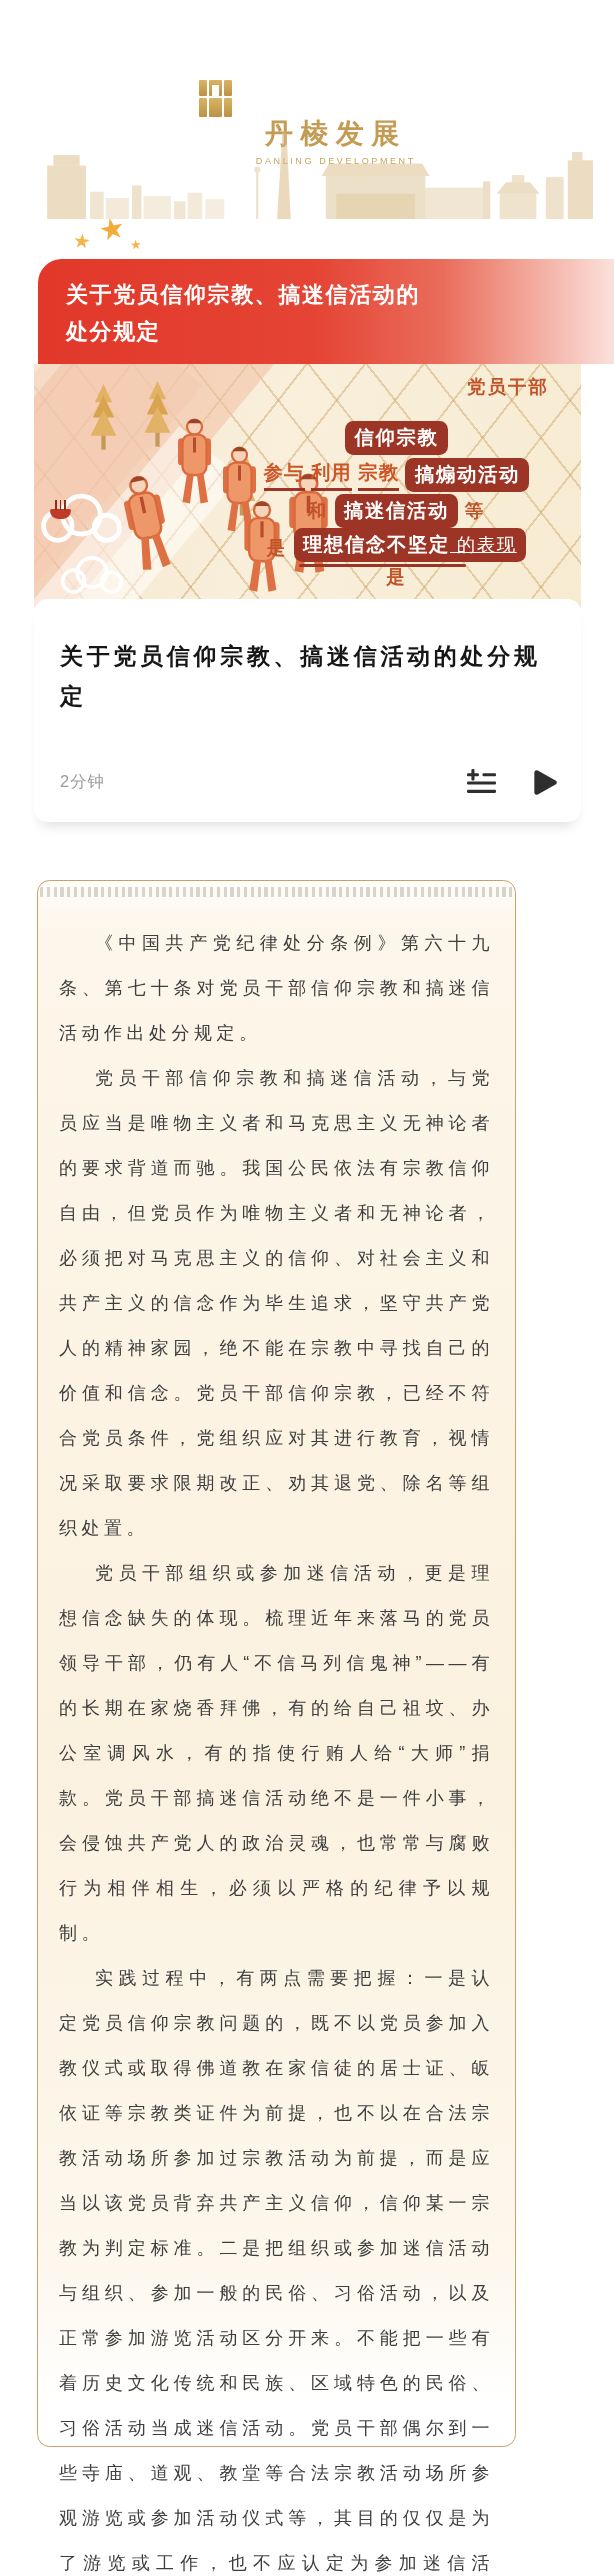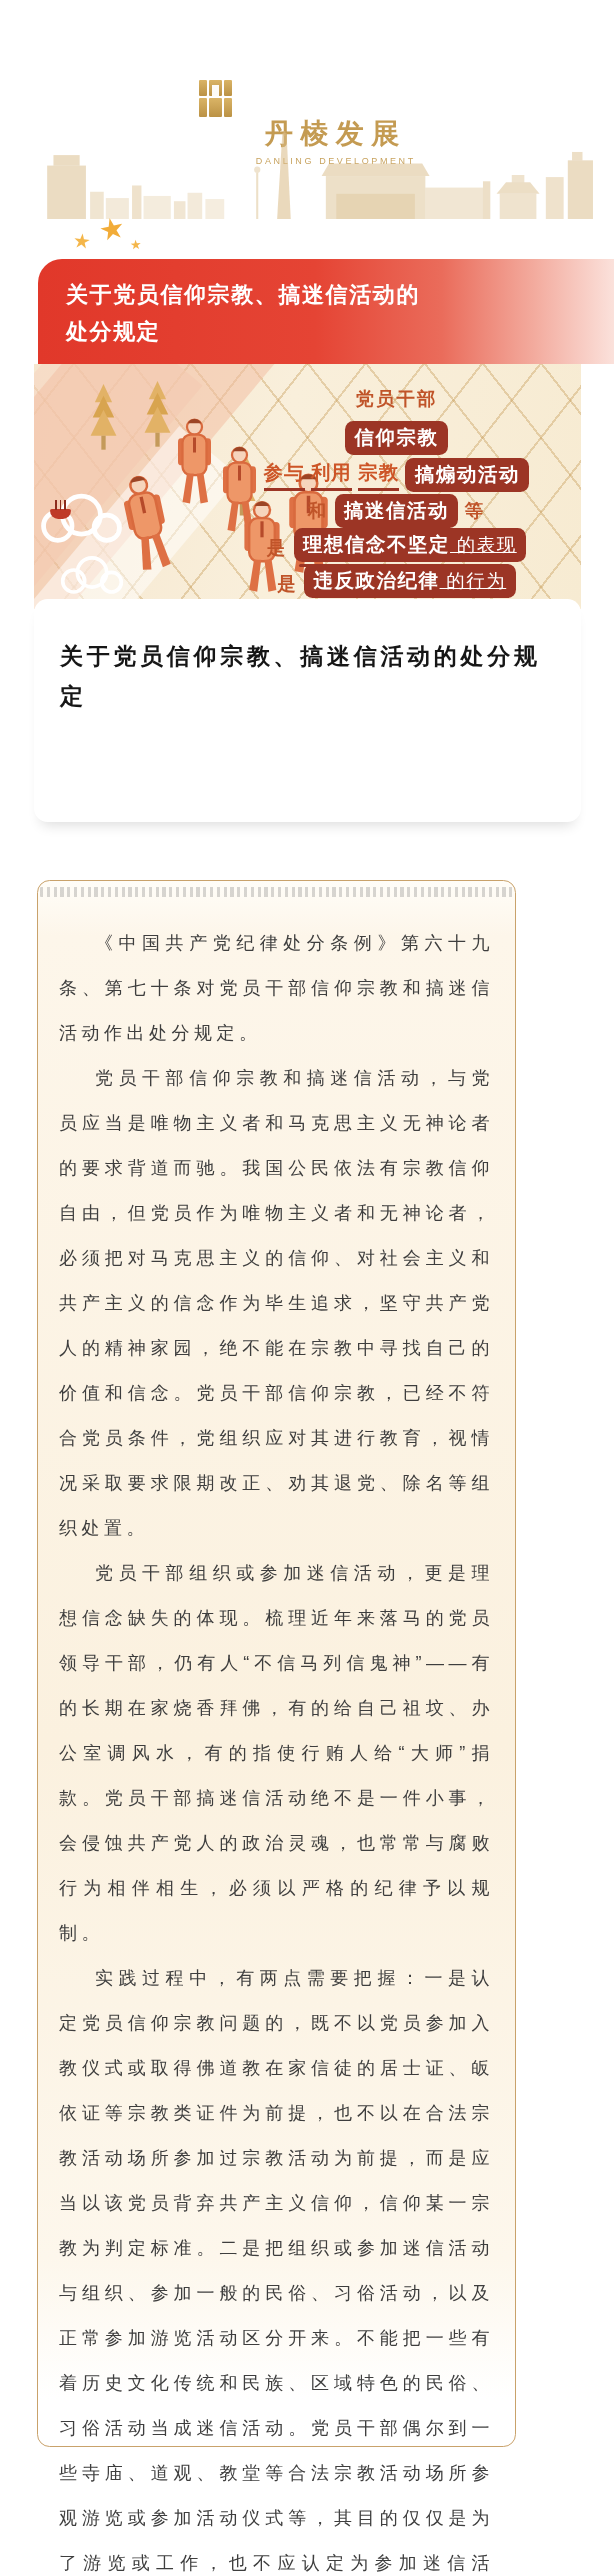--- a/index.html
+++ b/index.html
@@ -45,21 +45,21 @@
   .road3 { position:absolute; left:-15.8px; top:31.5px; width:79px; height:473px; background:rgba(255,255,255,.5); transform:rotate(40deg); }
   .tree { position:absolute; }
   .cloud { position:absolute; }
   .incense { position:absolute; left:14.7px; top:131px; width:24px; height:24px; }
   .incense .bowl { position:absolute; bottom:0; left:1.1px; width:21px; height:10.5px; background:#bf3a28; border-radius:2.1px 2.1px 9.5px 9.5px; }
   .incense i { position:absolute; width:1.6px; height:9.5px; background:#8c2d1e; bottom:9.5px; }
   .person { position:absolute; }
   
   .info-col { position:absolute; left:210px; top:0; width:305px; }
   .info-row { position:absolute; left:0; width:100%; display:flex; justify-content:center; align-items:center; gap:6.3px; white-space:nowrap; }
-  .ir1 { top:22px; }  .ir2 { top:57px; }  .ir3 { top:94px; }
+  .ir1 { top:10px;justify-content:flex-end; }  .ir2 { top:57px; }  .ir3 { top:94px; }
   .ir4 { top:130px; } .ir5 { top:164px; }  .ir6 { top:200px; }
   .plain-red { font-size:18.4px; font-weight:bold; color:#c05429; letter-spacing:2.1px; }
   .word-u { font-size:19.4px; font-weight:bold; color:#cd5527; letter-spacing:1.1px; border-bottom:3.2px solid #9c3525; padding-bottom:2.6px; }
   .redbox {
     background:#9c3525; color:#ffffff; font-size:19.4px; font-weight:bold; letter-spacing:1.6px;
     padding:3.7px 9.5px 4.7px; border-radius:8.4px; line-height:1.3;
   }
   .redbox .light { font-weight:normal; font-size:18.4px;text-decoration:underline; }
   .boxwrap { display:flex; flex-direction:column; align-items:flex-start; }
   .u-bar { height:3.2px; background:#9c3525; border-radius:1.6px; margin-top:2.1px; margin-left:5.3px; width:72%; }
@@ -247,30 +247,47 @@
       </div>
       <div class="info-row ir5">
         <span class="plain-red">是</span>
         <span class="boxwrap">
           <span class="redbox"><span>理想信念不坚定</span><span class="light"> 的表现</span></span>
           <span class="u-bar"></span>
         </span>
       </div>
       <div class="info-row ir6">
         <span class="plain-red">是</span>
-        <span class="boxwrap">
-          <span class="redbox"><span>违反政治纪律</span><span class="light"> 的行为</span></span>
-          <span class="u-bar"></span>
-        </span>
       </div>
     </div>
   </div>
 
   <div class="article-card">
     <div class="article-title">关于党员信仰宗教、搞迷信活动的处分规定</div>
+    <div class="article-meta">
+      <span class="duration">2分钟</span>
+      <span class="meta-icons">
+        <button class="icon-btn" title="">
+          <svg width="29" height="26" viewBox="0 0 56 50">
+            <g fill="#2e2e2e">
+              <rect x="0" y="8" width="23" height="6" rx="2"></rect>
+              <rect x="8.5" y="0" width="6" height="22" rx="2"></rect>
+              <rect x="30" y="8" width="26" height="6" rx="2"></rect>
+              <rect x="0" y="24" width="56" height="6" rx="2"></rect>
+              <rect x="0" y="40" width="56" height="6" rx="2"></rect>
+            </g>
+          </svg>
+        </button>
+        <button class="icon-btn icon-play" title="">
+          <svg width="24" height="25" viewBox="0 0 46 48">
+            <polygon points="7,5 41,24 7,43" fill="#2e2e2e" stroke="#2e2e2e" stroke-width="9" stroke-linejoin="round"></polygon>
+          </svg>
+        </button>
+      </span>
+    </div>
   </div>
 
   <div class="body-card">
     <div class="stripe-band"></div>
     <div class="body-text">
       <p>《中国共产党纪律处分条例》第六十九条、第七十条对党员干部信仰宗教和搞迷信活动作出处分规定。</p>
       <p>党员干部信仰宗教和搞迷信活动，与党员应当是唯物主义者和马克思主义无神论者的要求背道而驰。我国公民依法有宗教信仰自由，但党员作为唯物主义者和无神论者，必须把对马克思主义的信仰、对社会主义和共产主义的信念作为毕生追求，坚守共产党人的精神家园，绝不能在宗教中寻找自己的价值和信念。党员干部信仰宗教，已经不符合党员条件，党组织应对其进行教育，视情况采取要求限期改正、劝其退党、除名等组织处置。</p>
       <p>党员干部组织或参加迷信活动，更是理想信念缺失的体现。梳理近年来落马的党员领导干部，仍有人“不信马列信鬼神”——有的长期在家烧香拜佛，有的给自己祖坟、办公室调风水，有的指使行贿人给“大师”捐款。党员干部搞迷信活动绝不是一件小事，会侵蚀共产党人的政治灵魂，也常常与腐败行为相伴相生，必须以严格的纪律予以规制。</p>
       <p>实践过程中，有两点需要把握：一是认定党员信仰宗教问题的，既不以党员参加入教仪式或取得佛道教在家信徒的居士证、皈依证等宗教类证件为前提，也不以在合法宗教活动场所参加过宗教活动为前提，而是应当以该党员背弃共产主义信仰，信仰某一宗教为判定标准。二是把组织或参加迷信活动与组织、参加一般的民俗、习俗活动，以及正常参加游览活动区分开来。不能把一些有着历史文化传统和民族、区域特色的民俗、习俗活动当成迷信活动。党员干部偶尔到一些寺庙、道观、教堂等合法宗教活动场所参观游览或参加活动仪式等，其目的仅仅是为了游览或工作，也不应认定为参加迷信活动。</p>
     </div>

